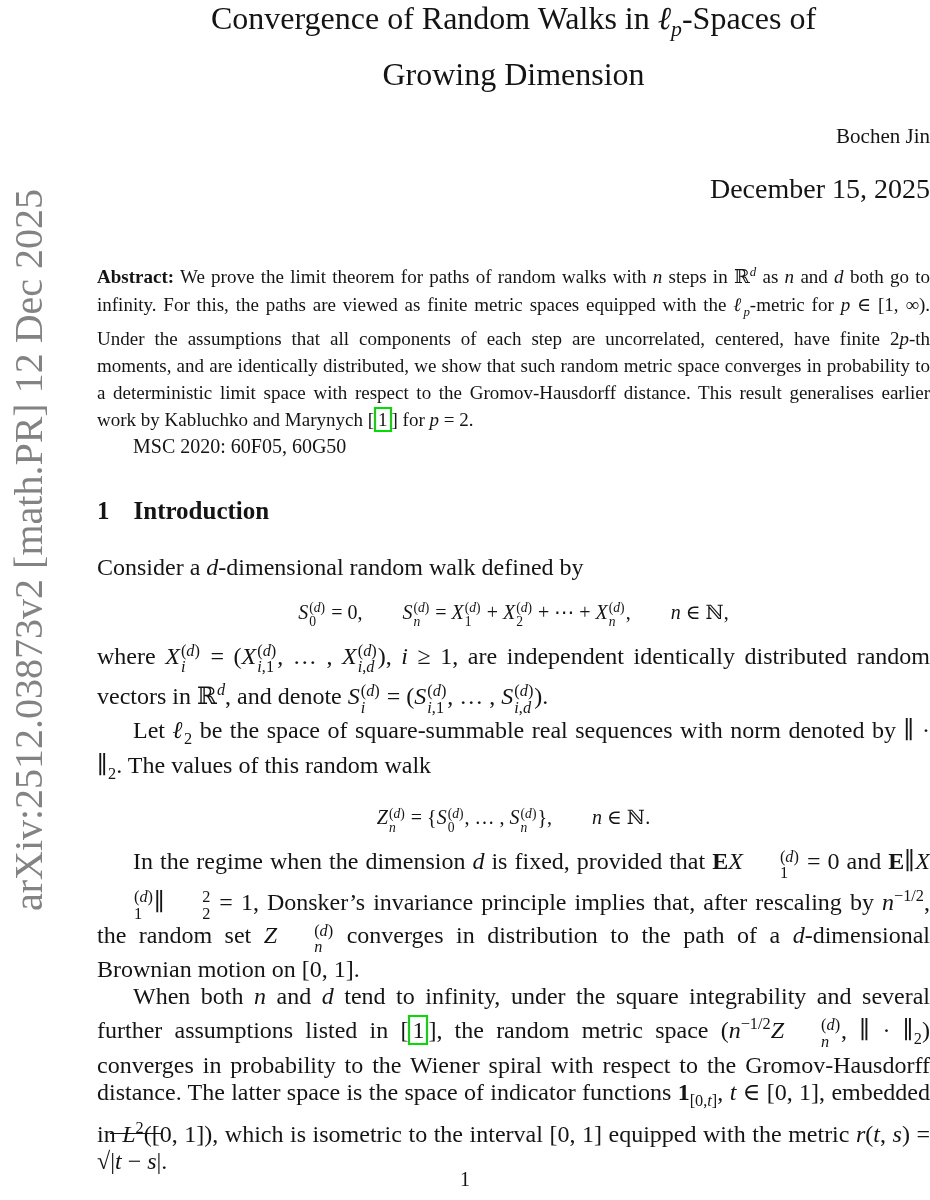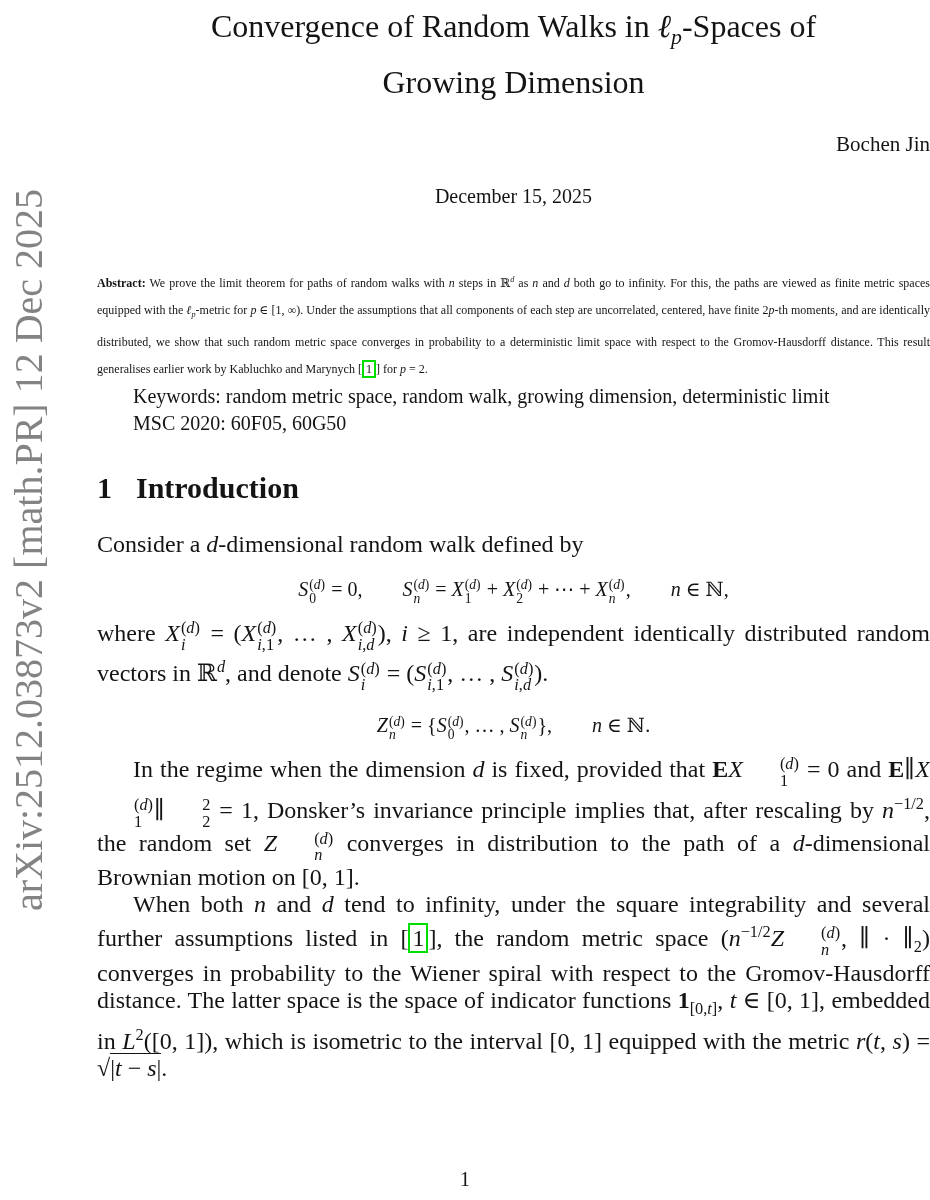--- a/index.html
+++ b/index.html
@@ -8,73 +8,73 @@
     overflow:hidden;color:#141414;
     font-family:"Liberation Serif","DejaVu Serif","DejaVu Sans",serif;
   }
   
   .wm{
     position:absolute;left:-351px;top:527px;width:760px;height:46px;
     line-height:46px;text-align:center;transform:rotate(-90deg);
     font-size:40px;color:#838383;white-space:nowrap;
   }
   
-  .col{position:absolute;left:97px;top:8px;width:833px;}
+  .col{position:absolute;left:97px;top:0;width:833px;}
   .title{font-size:32px;line-height:45px;font-weight:normal;text-align:center;margin:-4px 0 0 0;}
   .byline{font-size:21px;line-height:27px;text-align:right;margin:26px 0 0 0;}
-  .dateline{font-size:20px;line-height:27px;text-align:center;margin:25px 0 0 0;}
-  .abs{margin:56px 0 0 0;font-size:12px;line-height:27px;text-align:justify;}
+  .dateline{font-size:28px;line-height:27px;text-align:right;margin:25px 0 0 0;}
+  .abs{margin:56px 0 0 0;font-size:19px;line-height:27px;text-align:justify;}
   .kw{margin:0 0 0 36px;font-size:20px;line-height:27px;}
-  .sec{margin:37px 0 0 0;font-size:30px;line-height:28px;font-weight:bold;}
+  .sec{margin:37px 0 0 0;font-size:25px;line-height:28px;font-weight:bold;}
   .sec .num{display:inline-block;margin-right:24px;}
   .bodypar{font-size:24px;line-height:27px;text-align:justify;margin:0;}
   .mt{margin-top:29px;}
   .indent{text-indent:36px;}
   .eq{font-size:20px;line-height:36px;text-align:center;margin:13px 0;}
   sup{font-size:0.68em;}
   sub{font-size:0.68em;}
   
   .ss{display:inline-block;vertical-align:-0.55em;line-height:1.02;font-size:0.68em;text-align:left;padding:0 1px;}
   .ss span{display:block;}
   
   .cite{border:2px solid #00dd00;padding:0 2px;color:#141414;cursor:pointer;}
   
   .bb{font-family:"DejaVu Serif","DejaVu Sans",serif;}
   
-  .ovl{border-top:1.4px solid #141414;padding-top:1px;}
+  .ovl{border-top:1.4px solid #141414;padding-top:14px;}
   .pageno{position:absolute;left:0;right:0;top:1168px;text-align:center;font-size:20px;}
   i{font-style:italic;}
 </style>
 </head>
 <body>
 
 <div class="page">
 
   <div class="wm">arXiv:2512.03873v2 [math.PR] 12 Dec 2025</div>
 
   <div class="col">
 
     <h1 class="title">Convergence of Random Walks in <i>ℓ</i><sub><i>p</i></sub>-Spaces of<br>Growing Dimension</h1>
 
     <div class="byline">Bochen Jin</div>
 
     <div class="dateline">December 15, 2025</div>
 
     <p class="abs"><b>Abstract:</b> We prove the limit theorem for paths of random walks with <i>n</i> steps in <span class="bb">ℝ</span><sup><i>d</i></sup> as <i>n</i> and <i>d</i> both go to infinity. For this, the paths are viewed as finite metric spaces equipped with the <i>ℓ</i><sub><i>p</i></sub>-metric for <i>p</i> ∈ [1, ∞). Under the assumptions that all components of each step are uncorrelated, centered, have finite 2<i>p</i>-th moments, and are identically distributed, we show that such random metric space converges in probability to a deterministic limit space with respect to the Gromov-Hausdorff distance. This result generalises earlier work by Kabluchko and Marynych [<span class="cite">1</span>] for <i>p</i> = 2.</p>
-    <div class="kw">Keywords: random metric space, random walk, growing dimension, deterministic limit</div>
     <div class="kw">MSC 2020: 60F05, 60G50</div>
 
     <h2 class="sec"><span class="num">1</span><span>Introduction</span></h2>
 
     <p class="bodypar mt">Consider a <i>d</i>-dimensional random walk defined by</p>
 
     <div class="eq"><i>S</i><span class="ss"><span>(<i>d</i>)</span><span>0</span></span> = 0,  <i>S</i><span class="ss"><span>(<i>d</i>)</span><span><i>n</i></span></span> = <i>X</i><span class="ss"><span>(<i>d</i>)</span><span>1</span></span> + <i>X</i><span class="ss"><span>(<i>d</i>)</span><span>2</span></span> + ⋯ + <i>X</i><span class="ss"><span>(<i>d</i>)</span><span><i>n</i></span></span>,  <i>n</i> ∈ <span class="bb">ℕ</span>,</div>
 
     <p class="bodypar">where <i>X</i><span class="ss"><span>(<i>d</i>)</span><span><i>i</i></span></span> = (<i>X</i><span class="ss"><span>(<i>d</i>)</span><span><i>i</i>,1</span></span>, … , <i>X</i><span class="ss"><span>(<i>d</i>)</span><span><i>i</i>,<i>d</i></span></span>), <i>i</i> ≥ 1, are independent identically distributed random vectors in <span class="bb">ℝ</span><sup><i>d</i></sup>, and denote <i>S</i><span class="ss"><span>(<i>d</i>)</span><span><i>i</i></span></span> = (<i>S</i><span class="ss"><span>(<i>d</i>)</span><span><i>i</i>,1</span></span>, … , <i>S</i><span class="ss"><span>(<i>d</i>)</span><span><i>i</i>,<i>d</i></span></span>).</p>
 
+    <p class="bodypar indent">Let <i>ℓ</i><sub>2</sub> be the space of square-summable real sequences with norm denoted by ∥ · ∥<sub>2</sub>. The values of this random walk</p>
 
     <div class="eq"><i>Z</i><span class="ss"><span>(<i>d</i>)</span><span><i>n</i></span></span> = {<i>S</i><span class="ss"><span>(<i>d</i>)</span><span>0</span></span>, … , <i>S</i><span class="ss"><span>(<i>d</i>)</span><span><i>n</i></span></span>},  <i>n</i> ∈ <span class="bb">ℕ</span>.</div>
 
 
     <p class="bodypar indent">In the regime when the dimension <i>d</i> is fixed, provided that <b>E</b><i>X</i><span class="ss"><span>(<i>d</i>)</span><span>1</span></span> = 0 and <b>E</b>∥<i>X</i><span class="ss"><span>(<i>d</i>)</span><span>1</span></span>∥<span class="ss"><span>2</span><span>2</span></span> = 1, Donsker’s invariance principle implies that, after rescaling by <i>n</i><sup>−1/2</sup>, the random set <i>Z</i><span class="ss"><span>(<i>d</i>)</span><span><i>n</i></span></span> converges in distribution to the path of a <i>d</i>-dimensional Brownian motion on [0, 1].</p>
 
     <p class="bodypar indent">When both <i>n</i> and <i>d</i> tend to infinity, under the square integrability and several further assumptions listed in [<span class="cite">1</span>], the random metric space (<i>n</i><sup>−1/2</sup><i>Z</i><span class="ss"><span>(<i>d</i>)</span><span><i>n</i></span></span>, ∥ · ∥<sub>2</sub>) converges in probability to the Wiener spiral with respect to the Gromov-Hausdorff distance. The latter space is the space of indicator functions <b>1</b><sub>[0,<i>t</i>]</sub>, <i>t</i> ∈ [0, 1], embedded in <i>L</i><sup>2</sup>([0, 1]), which is isometric to the interval [0, 1] equipped with the metric <i>r</i>(<i>t</i>, <i>s</i>) = √<span class="ovl">|<i>t</i> − <i>s</i>|</span>.</p>
 
   </div>
 

